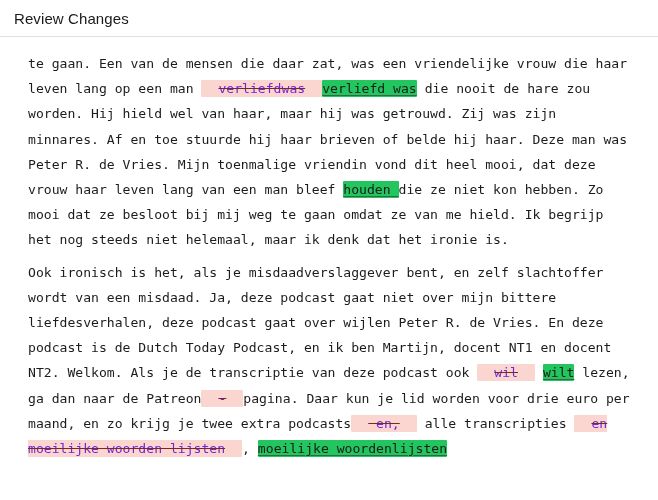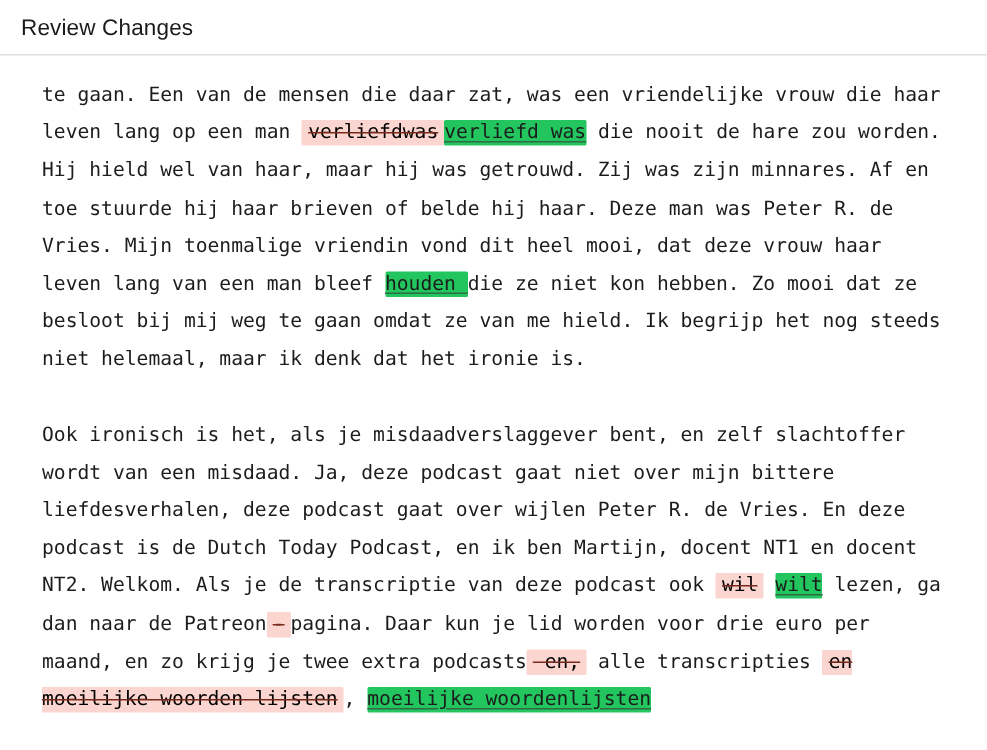--- a/index.html
+++ b/index.html
@@ -51,29 +51,29 @@
     font-size: 13.1px;
     line-height: 25.2px;
     color: #1c1c1c;
     white-space: normal;
     text-align: left;
   }
   .para {
     margin: 0;
   }
   .para + .para {
-    margin-top: 25px;
+    margin-top: 7px;
   }
   .del {
     background: #fbd5cf;
     text-decoration: line-through;
     text-decoration-color: #7a2a1d;
-    color: #000000;
+    color: #6d28d9;
     border-radius: 1px;
-    padding: 1px 4px;
+    padding: 1px 17px;
   }
   .ins {
     background: #22c55e;
     text-decoration: underline;
     text-decoration-color: #2e6b45;
     text-underline-offset: 2px;
     color: #1c1c1c;
     border-radius: 1px;
     padding: 1px 0;
   }

